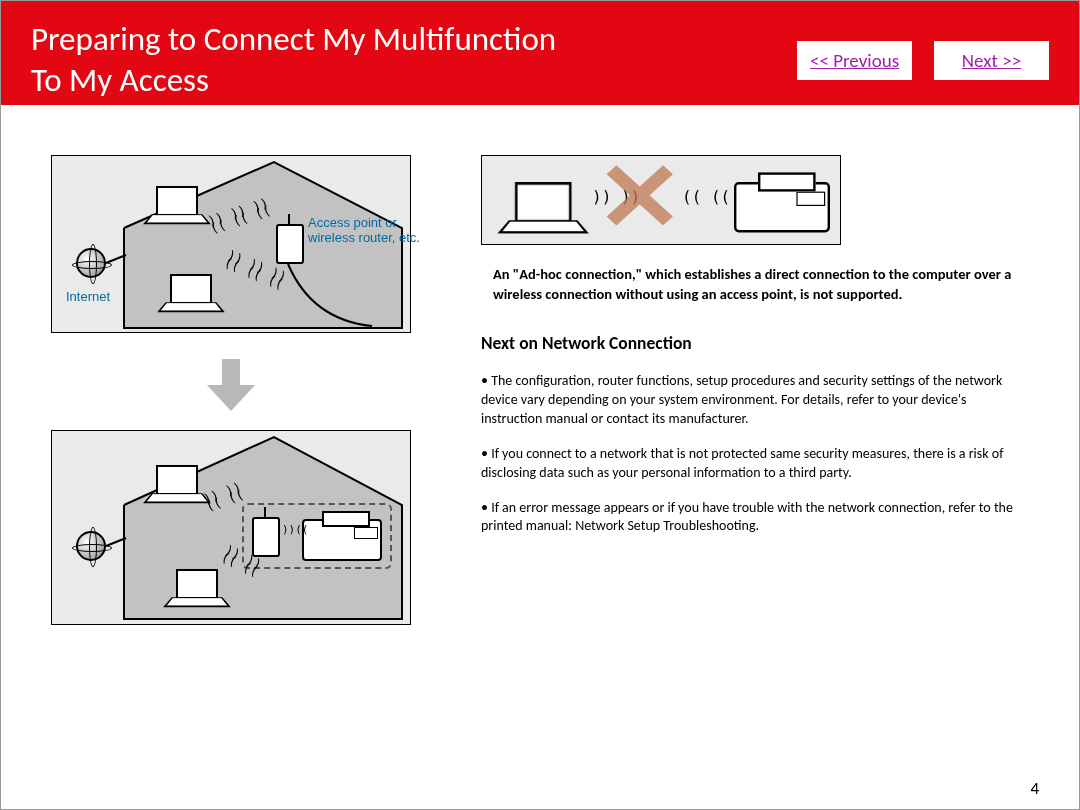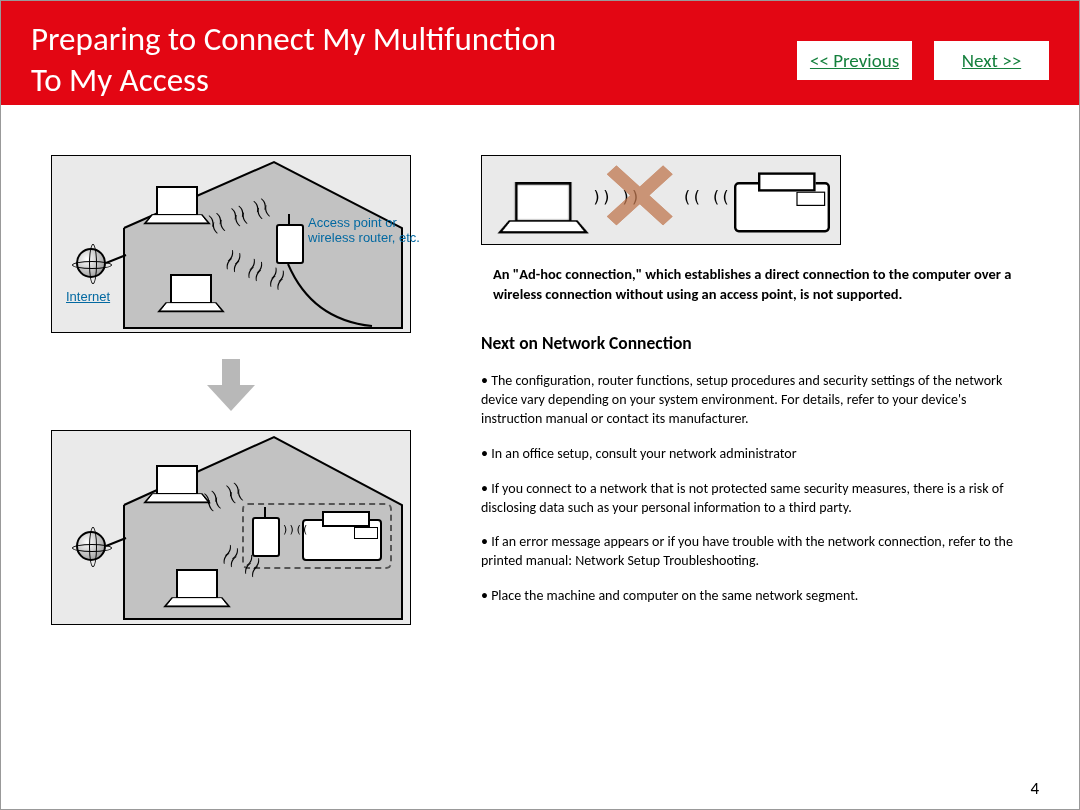--- a/index.html
+++ b/index.html
@@ -32,21 +32,21 @@
   }
   .nav-buttons {
     position: absolute;
     top: 40px;
     right: 30px;
     display: flex;
     gap: 22px;
   }
   .nav-btn {
     background: #fff;
-    color: #15803d;
+    color: #a21caf;
     text-decoration: underline;
     font-size: 19px;
     padding: 8px 10px;
     border: none;
     cursor: pointer;
     font-family: inherit;
     min-width: 115px;
     text-align: center;
   }
   .content {
@@ -267,21 +267,21 @@
 
   <div class="content">
 
     <div class="left-col">
 
       <div class="diagram-box diagram-top">
         <svg width="360" height="178" style="position:absolute;left:0;top:0">
           <polyline points="72,72 72,172 350,172 350,72 222,6 72,72" fill="rgba(120,120,120,0.35)" stroke="#000" stroke-width="2"></polyline>
         </svg>
         <div class="globe" style="left:24px; top:92px;"></div>
-        <div class="label-txt" style="left:14px; top:134px;text-decoration:underline;">Internet</div>
+        <div class="label-txt" style="left:14px; top:134px;">Internet</div>
         <svg style="position:absolute;left:50px;top:95px" width="30" height="30">
             <line x1="4" y1="12" x2="24" y2="4" stroke="#000" stroke-width="2"></line>
           </svg>
         <div class="laptop" style="left:96px; top:30px;"></div>
         <div class="laptop" style="left:110px; top:118px;"></div>
         <div class="router" style="left:224px; top:68px;"></div>
         <div class="waves" style="left:156px; top:52px; transform:rotate(-18deg)">)) )) ))<br>(( (( ((</div>
         <div class="waves" style="left:172px; top:106px; transform:rotate(22deg)">)) )) ))<br>(( (( ((</div>
         <div class="label-txt" style="left:256px; top:60px; white-space:pre;">Access point or
 wireless router, etc.</div>
@@ -320,24 +320,22 @@
         <div class="big-x">✕</div>
         <div class="waves" style="left:200px; top:36px; font-size:16px">(( ((</div>
         <div class="printer" style="left:252px; top:26px; transform:scale(1.2); transform-origin:top left;"></div>
       </div>
 
       <p class="bold-para">An "Ad-hoc connection," which establishes a direct connection to the computer over a wireless connection without using an access point, is not supported.</p>
 
       <h3 class="section-heading">Next on Network Connection</h3>
 
       <p class="bullet">• The configuration, router functions, setup procedures and security settings of the network device vary depending on your system environment. For details, refer to your device's instruction manual or contact its manufacturer.</p>
-      <p class="bullet">• In an office setup, consult your network administrator</p>
       <p class="bullet">• If you connect to a network that is not protected same security measures, there is a risk of disclosing data such as your personal information to a third party.</p>
       <p class="bullet">• If an error message appears or if you have trouble with the network connection, refer to the printed manual: Network Setup Troubleshooting.</p>
-      <p class="bullet">• Place the machine and computer on the same network segment.</p>
 
     </div>
 
   </div>
 
   <div class="page-num">4</div>
 
 </div>
 
 </body></html>

